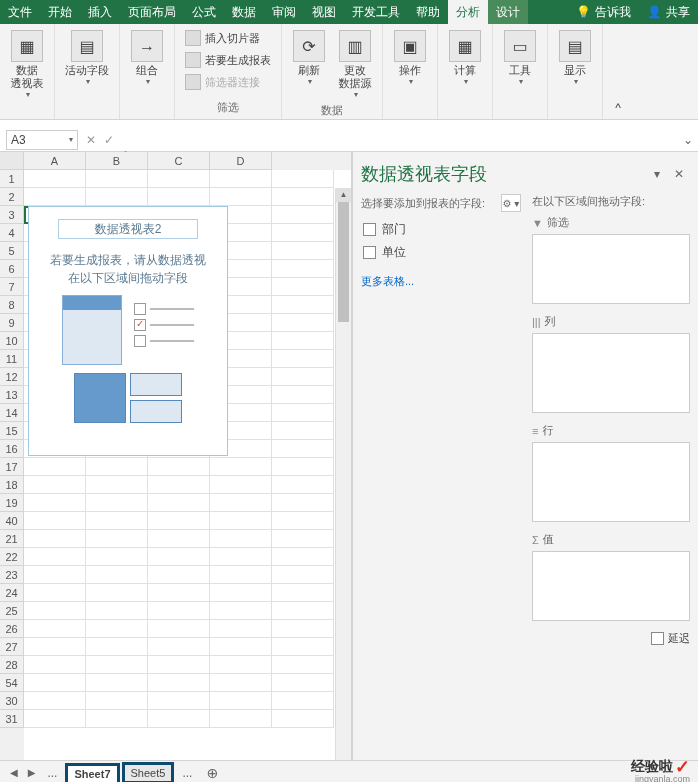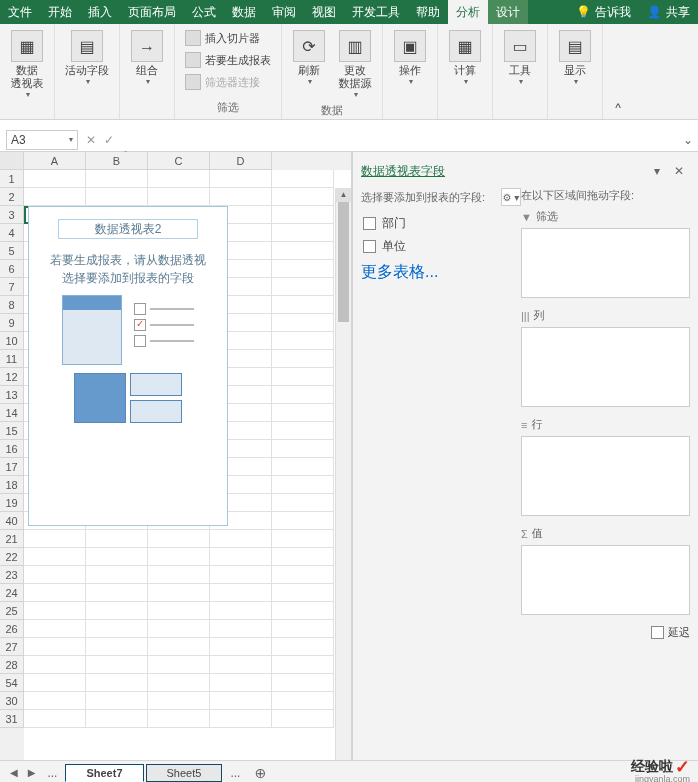--- a/index.html
+++ b/index.html
@@ -45,59 +45,59 @@
     .col-header { width: 62px; text-align: center; border-right: 1px solid #d4d4d4; border-bottom: 1px solid #d4d4d4; font-size: 11px; line-height: 18px; color: #555; }
     .grid-body { display: flex; flex: 1; overflow: hidden; position: relative; }
     .row-headers { width: 24px; background: #f0f0f0; }
     .row-header { height: 18px; text-align: center; border-right: 1px solid #d4d4d4; border-bottom: 1px solid #d4d4d4; font-size: 11px; line-height: 18px; color: #555; }
     .cells { flex: 1; position: relative; }
     .cell-row { display: flex; height: 18px; }
     .cell { width: 62px; border-right: 1px solid #e0e0e0; border-bottom: 1px solid #e0e0e0; }
     .active-cell-border { position: absolute; border: 2px solid #217346; top: 36px; left: 0; width: 62px; height: 18px; pointer-events: none; }
     
     
-    .pivot-placeholder { position: absolute; top: 36px; left: 4px; width: 200px; height: 320px; border: 1px solid #a0c8e0; background: #fff; padding: 12px; display: flex; flex-direction: column; align-items: center; }
+    .pivot-placeholder { position: absolute; top: 36px; left: 4px; width: 200px; height: 250px; border: 1px solid #a0c8e0; background: #fff; padding: 12px; display: flex; flex-direction: column; align-items: center; }
     .pivot-title-box { width: 140px; height: 20px; border: 1px solid #b0d0e8; display: flex; align-items: center; justify-content: center; color: #5a7a90; font-size: 12px; margin-bottom: 12px; }
     .pivot-hint { font-size: 12px; color: #5a7a90; text-align: center; line-height: 1.5; margin-bottom: 8px; }
     .pivot-diagram { display: flex; gap: 12px; }
     .pivot-table-icon { width: 60px; height: 70px; background: linear-gradient(#6699cc 20%, #dde8f2 20%); border: 1px solid #88b0d8; }
     .pivot-checklist { width: 60px; display: flex; flex-direction: column; gap: 4px; padding: 8px 0; }
     .pivot-check-item { display: flex; align-items: center; gap: 4px; }
     .pivot-check-box { width: 12px; height: 12px; border: 1px solid #999; }
     .pivot-check-box.checked { background: #fff; position: relative; }
     .pivot-check-box.checked::after { content: "✓"; color: #e05030; font-size: 10px; position: absolute; top: -2px; left: 1px; }
     .pivot-check-line { flex: 1; height: 2px; background: #bbb; }
     .pivot-panels { display: flex; gap: 4px; margin-top: 8px; }
     .pivot-panel-icon { width: 52px; height: 50px; background: #6699cc; border: 1px solid #5588bb; }
     .pivot-panel-icon.light { background: #dde8f2; }
     
     
     .field-pane { flex: 1; background: #f3f3f3; border-left: 1px solid #d4d4d4; padding: 10px 8px; display: flex; flex-direction: column; }
     .field-pane-header { display: flex; align-items: center; justify-content: space-between; margin-bottom: 8px; }
-    .field-pane-title { font-size: 12px; color: #217346; text-decoration: underline; }
+    .field-pane-title { font-size: 18px; color: #217346; }
     .field-pane-close { cursor: pointer; font-size: 12px; color: #666; padding: 2px 6px; }
-    .field-pane-body { display: flex; gap: 0; flex: 1; }
+    .field-pane-body { display: flex; gap: 11px; flex: 1; }
     .field-left { width: 160px; display: flex; flex-direction: column; }
     .field-right { flex: 1; display: flex; flex-direction: column; }
     .field-label-row { display: flex; align-items: center; justify-content: space-between; font-size: 11px; color: #666; margin-bottom: 6px; }
     .gear-icon { width: 20px; height: 18px; border: 1px solid #ccc; background: #fff; display: flex; align-items: center; justify-content: center; cursor: pointer; font-size: 10px; }
     .search-box { width: 100%; height: 22px; border: 1px solid #ccc; padding: 0 6px; font-size: 11px; margin-bottom: 8px; background: #fff; color: #999; }
     .field-list { border: none; }
     .field-item { display: flex; align-items: center; gap: 6px; padding: 3px 2px; cursor: pointer; }
     .field-checkbox { width: 13px; height: 13px; border: 1px solid #888; background: #fff; }
-    .more-tables { color: #0066cc; cursor: pointer; font-size: 16px; margin-top: 4px; }
+    .more-tables { color: #0066cc; cursor: pointer; font-size: 11px; margin-top: 10px; }
     .drop-section-label { font-size: 11px; color: #666; margin-bottom: 4px; display: flex; align-items: center; gap: 4px; }
     .drop-zone { background: #fff; border: 1px solid #ccc; min-height: 70px; margin-bottom: 10px; }
     .drop-zone.tall { min-height: 80px; }
     .section-icon { color: #888; font-size: 11px; }
     
     
     .sheet-tabs { height: 24px; background: #f3f3f3; border-top: 1px solid #d4d4d4; display: flex; align-items: center; padding: 0 6px; gap: 2px; }
     .sheet-nav { padding: 0 4px; cursor: pointer; color: #666; font-size: 10px; }
-    .sheet-tab { padding: 2px 20px; border: 1px solid #0c4a6e; background: #e8e8e8; cursor: pointer; font-size: 11px; }
+    .sheet-tab { padding: 2px 6px; border: 3px solid #0c4a6e; background: #e8e8e8; cursor: pointer; font-size: 11px; }
     .sheet-tab.active { background: #fff; border-bottom: 1px solid #fff; font-weight: bold; }
     .sheet-dots { padding: 0 6px; color: #666; }
     .sheet-add { padding: 0 6px; cursor: pointer; color: #666; font-size: 14px; }
     .defer-check { margin-left: auto; display: flex; align-items: center; gap: 4px; font-size: 11px; }
     
     
     .watermark { position: absolute; bottom: 4px; right: 8px; font-size: 14px; color: #333; display: flex; align-items: center; gap: 2px; }
     .watermark-main { font-weight: bold; }
     .watermark-check { color: #e03020; font-size: 18px; font-weight: bold; }
     .watermark-sub { position: absolute; bottom: -2px; right: 8px; font-size: 9px; color: #888; }
@@ -298,21 +298,21 @@
           <div class="row-header">30</div>
           <div class="row-header">31</div>
         </div>
       <div class="cells" id="cells">
         <div class="active-cell-border"></div>
 
         <div class="pivot-placeholder">
           <div class="pivot-title-box">数据透视表2</div>
           <div class="pivot-hint">
             <div>若要生成报表，请从数据透视</div>
-            <div>选择要添加到报表的字段</div>
+            <div>在以下区域间拖动字段</div>
           </div>
           <div class="pivot-diagram">
             <div class="pivot-table-icon"></div>
             <div class="pivot-checklist">
               <div class="pivot-check-item">
                   <div class="pivot-check-box"></div>
                   <div class="pivot-check-line"></div>
                 </div>
               <div class="pivot-check-item">
                   <div class="pivot-check-box checked"></div>

